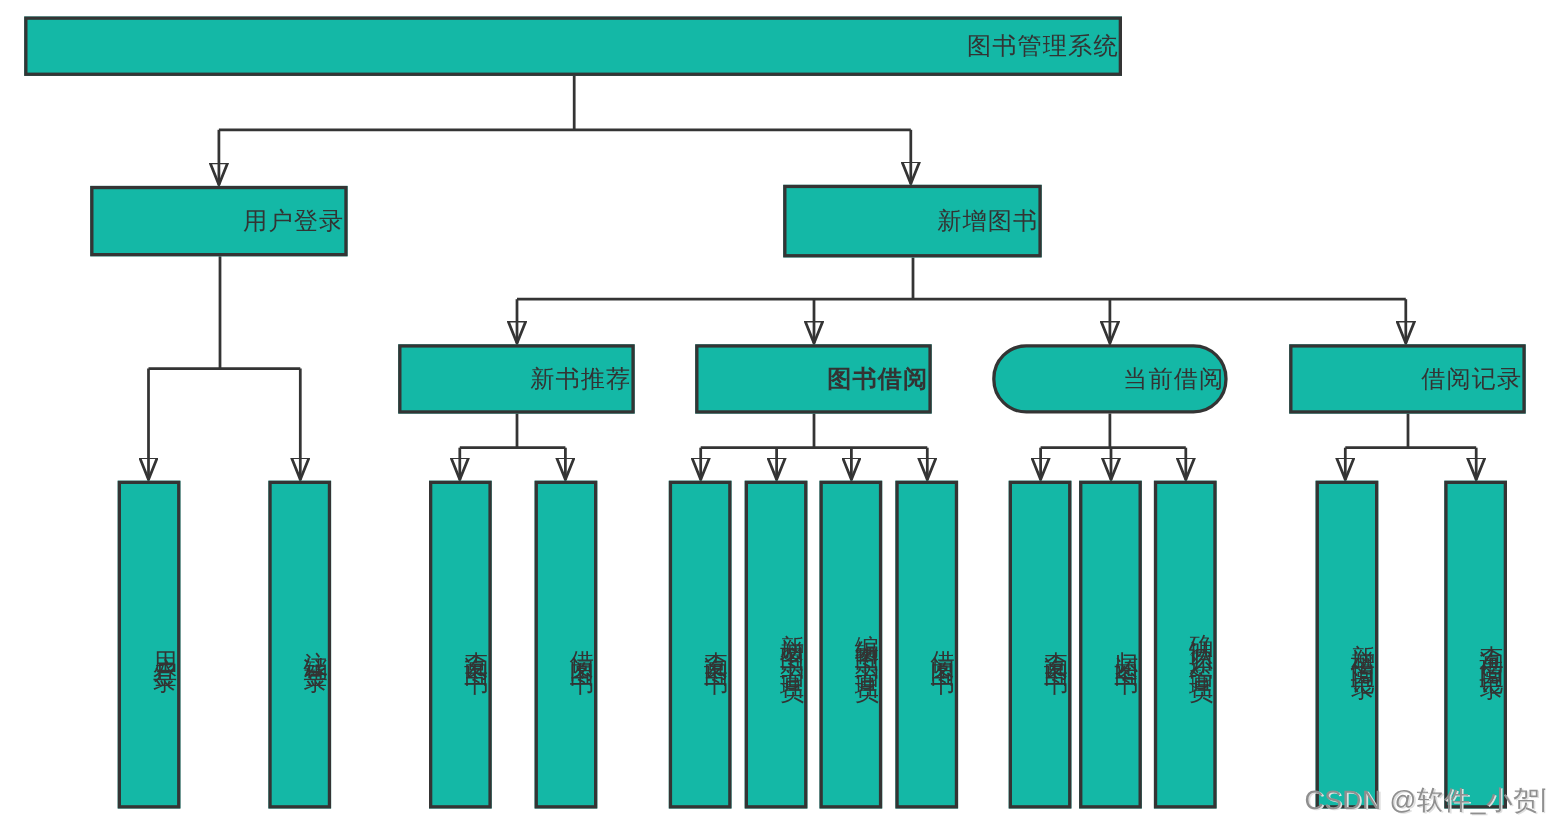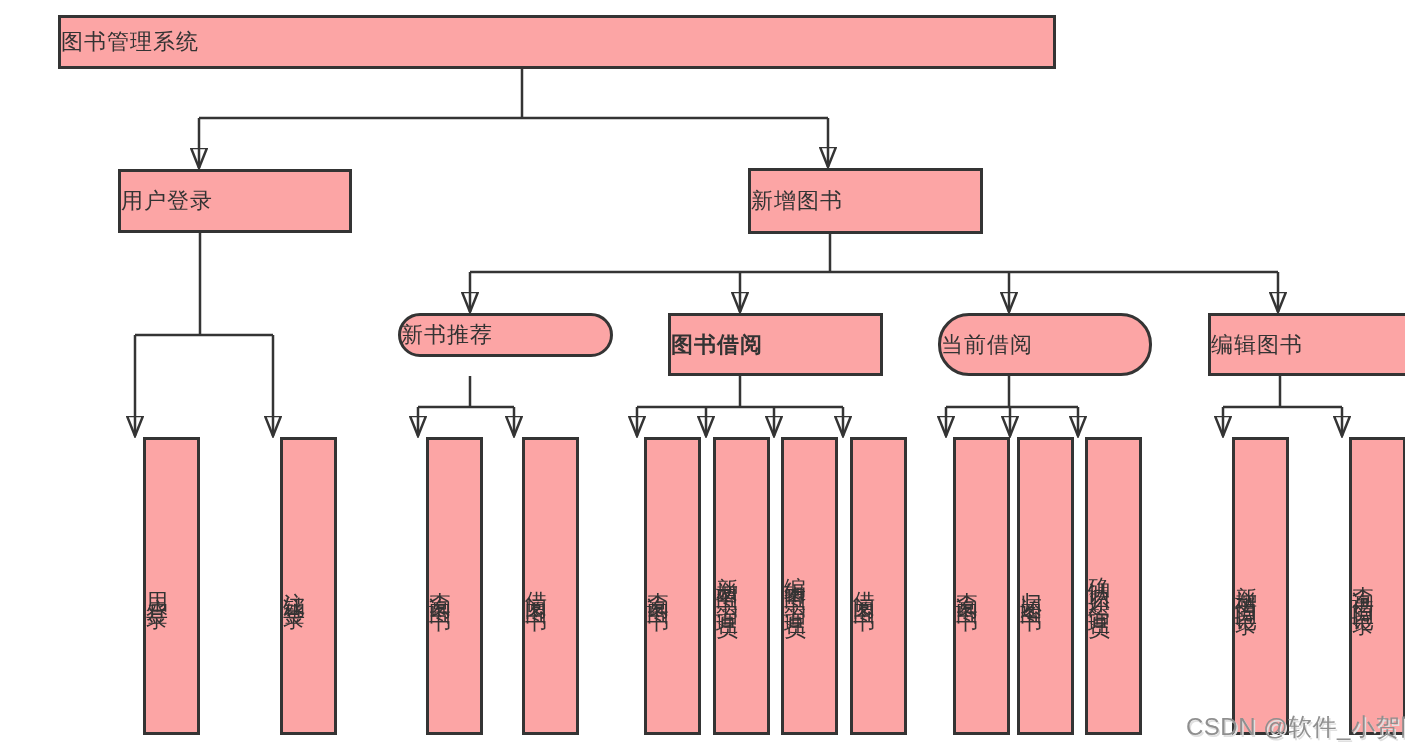--- a/index.html
+++ b/index.html
@@ -10,26 +10,25 @@
     font-family:"Liberation Sans",sans-serif;
     color:#333333;
     overflow:hidden;
   }
   .lines{position:absolute;left:0;top:0;width:1405px;height:747px;}
   .lines path,.lines line{stroke:#343434;stroke-width:2.5;fill:none;}
   .node{
     position:absolute;
     box-sizing:border-box;
     border:3px solid #343434;
-    background:#fca5a5;
-    display:flex;align-items:center;justify-content:flex-start;
+    background:#14b8a6;
+    display:flex;align-items:center;justify-content:flex-end;
     font-size:22px;
     letter-spacing:1px;
     white-space:nowrap;
-    margin-left:36px;
   }
   .leaf{
     top:437px;width:57px;height:298px;
   }
   .leaf .v-label{
     writing-mode:vertical-rl;
     text-orientation:mixed;
     letter-spacing:6px;
     font-size:22px;
     line-height:1;
@@ -97,31 +96,31 @@
     <span>图书管理系统</span>
   </div>
 
   <div class="node" style="left:82px;top:169px;width:234px;height:64px;">
     <span>用户登录</span>
   </div>
   <div class="node" style="left:712px;top:168px;width:235px;height:66px;">
     <span>新增图书</span>
   </div>
 
-  <div class="node" style="left:362px;top:313px;width:215px;height:44px;border-radius:24px;">
+  <div class="node" style="left:362px;top:313px;width:215px;height:63px;">
     <span>新书推荐</span>
   </div>
   <div class="node" style="left:632px;top:313px;width:215px;height:63px;font-weight:bold;">
     <span>图书借阅</span>
   </div>
   <div class="node" style="left:902px;top:313px;width:214px;height:63px;border-radius:31px;">
     <span>当前借阅</span>
   </div>
   <div class="node" style="left:1172px;top:313px;width:215px;height:63px;">
-    <span>编辑图书</span>
+    <span>借阅记录</span>
   </div>
 
   <div class="node leaf" style="left:107px;">
     <span class="v-label">用户登录</span>
   </div>
   <div class="node leaf" style="left:244px;">
     <span class="v-label">注销登录</span>
   </div>
 
   <div class="node leaf" style="left:390px;">

